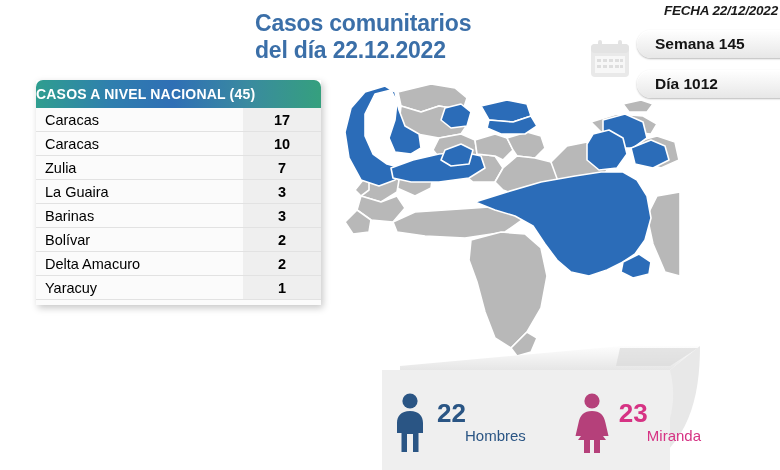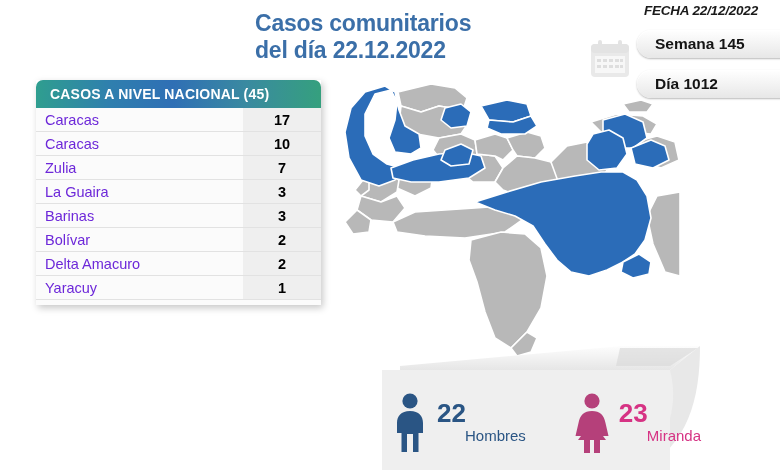--- a/index.html
+++ b/index.html
@@ -28,21 +28,21 @@
     color: #3b6fa8;
     font-weight: bold;
     font-size: 23px;
     line-height: 27px;
     letter-spacing: -0.2px;
   }
 
   
   .fecha-text {
     position: absolute;
-    right: 22px;
+    right: 2px;
     top: 3px;
     font-size: 13.5px;
     font-weight: bold;
     font-style: italic;
     color: #1a1a1a;
     letter-spacing: -0.2px;
     white-space: nowrap;
   }
   .cal-icon {
     position: absolute;
@@ -88,39 +88,39 @@
         #2f6fb5 48%,
         #3a8aa0 74%,
         #35a07e 100%);
     border-top-left-radius: 7px;
     border-top-right-radius: 7px;
     color: #ffffff;
     font-weight: bold;
     font-size: 14px;
     display: flex;
     align-items: center;
-    padding-left: 14px;
+    padding-left: 0;
     letter-spacing: .2px;
     box-sizing: border-box;
   }
   .trow {
     display: flex;
     height: 23px;
     align-items: stretch;
     border-bottom: 1px solid #e2e2e2;
   }
   .trow:last-child { border-bottom: none; }
   .tname {
     flex: 1 1 auto;
     background: #fbfbfb;
     display: flex;
     align-items: center;
     padding-left: 9px;
     font-size: 14.5px;
-    color: #6d28d9;
+    color: #000000;
   }
   .tval {
     width: 78px;
     background: #efefef;
     display: flex;
     align-items: center;
     justify-content: center;
     font-size: 14.5px;
     font-weight: bold;
     color: #000000;

